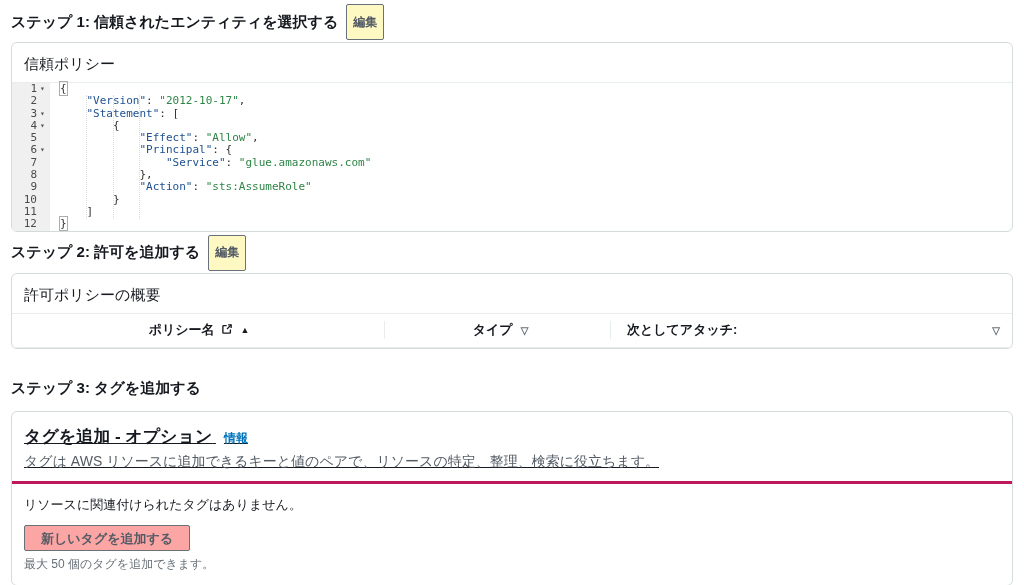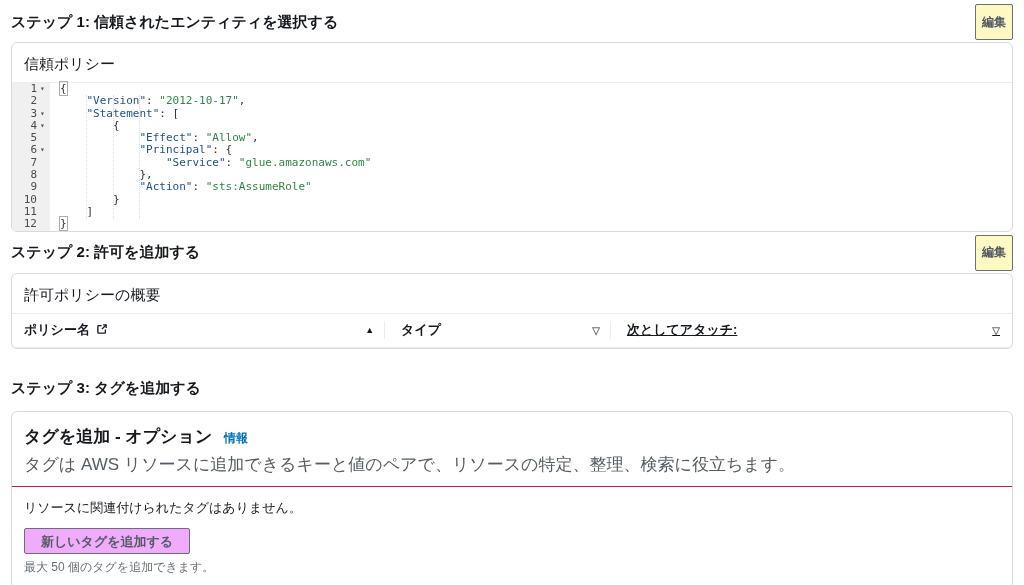--- a/index.html
+++ b/index.html
@@ -6,21 +6,21 @@
   html,body { margin:0; padding:0; }
   body {
     width:1024px; height:585px; overflow:hidden;
     background:#ffffff; color:#16191f;
     font-family:"Liberation Sans", sans-serif;
     font-size:13px;
   }
   .page { padding:8px 11px 0 11px; }
 
   
-  .step-header { display:flex; justify-content:space-between; align-items:center; margin:2px 0 8px 0; height:24px; }
+  .step-header { display:flex; justify-content:flex-start; align-items:center; margin:2px 0 8px 0; height:24px;gap:8px; }
   .step-title { font-size:15px; font-weight:700; margin:0; color:#16191f; }
   .step-title.solo { margin-top:30px; margin-bottom:13px; height:auto; }
 
   .btn-secondary {
     background:#fef9c3; border:1px solid #687078; border-radius:2px;
     color:#545b64; font-weight:700; font-size:12px;
     padding:3px 6px; height:36px; cursor:pointer;
     font-family:"Liberation Sans", sans-serif;
   }
 
@@ -40,37 +40,37 @@
   .guide { position:absolute; width:0; border-left:1px dotted #dcdcdc; top:12px; bottom:12px; }
   .g1 { left:calc(48px + 4ch); } .g2 { left:calc(48px + 8ch); } .g3 { left:calc(48px + 12ch); }
 
   
   .perm-title { border-bottom:1px solid #eaeded; }
   .thead { display:flex; align-items:center; height:34px; padding:0 12px; border-bottom:1px solid #eaeded; font-size:13px; font-weight:700; }
   .trow  { display:flex; align-items:center; height:22px; padding:0 12px; font-size:13px; }
   .c1 { flex:0 0 37%; display:flex; align-items:center; }
   .c2 { flex:0 0 21.5%; display:flex; align-items:center; }
   .c3 { flex:1 1 auto; display:flex; align-items:center; }
-  .thead .c1, .thead .c2 { justify-content:space-between; border-right:1px solid #eaeded; padding-right:10px; margin-right:16px; }
-  .thead .c3 { justify-content:space-between;text-decoration:underline; }
+  .thead .c1, .thead .c2 { justify-content:center; border-right:1px solid #eaeded; padding-right:10px; margin-right:16px; }
+  .thead .c3 { justify-content:space-between; }
   .trow .c1, .trow .c2 { padding-right:10px; margin-right:16px; border-right:1px solid transparent; }
   .sort-icon { font-size:9px; color:#16191f; margin-left:8px; }
   .filter-icon { font-size:10px; color:#687078; margin-left:8px; }
   .ext-icon { margin-left:6px; display:inline-block; }
   .policy-link { color:#0073bb; text-decoration:underline; cursor:pointer; }
 
   
-  .tags-header { padding:13px 12px 10px 12px; border-bottom:1px solid #be185d; }
+  .tags-header { padding:13px 12px 10px 12px; border-bottom:3px solid #be185d;text-decoration:underline; }
   .tags-title { font-size:17px; font-weight:700; color:#16191f; }
   .info-link { font-size:12px; font-weight:700; color:#0073bb; text-decoration:none; margin-left:8px; cursor:pointer; }
-  .tags-desc { font-size:17px; color:#545b64; margin-top:5px; }
+  .tags-desc { font-size:14px; color:#545b64; margin-top:5px; }
   .tags-body { padding:12px 12px 12px 12px; }
   .empty-msg { font-size:13px; color:#16191f; margin-bottom:11px; }
   .add-tag-btn {
-    background:#f0abfc; border:1px solid #687078; border-radius:2px;
+    background:#fca5a5; border:1px solid #687078; border-radius:2px;
     color:#545b64; font-weight:700; font-size:13px; padding:4px 16px; height:26px; cursor:pointer;
     font-family:"Liberation Sans", sans-serif;
   }
   .limit-note { font-size:12px; color:#687078; margin-top:5px; }
 </style>
 </head>
 <body>
 
 <div class="page">
 

